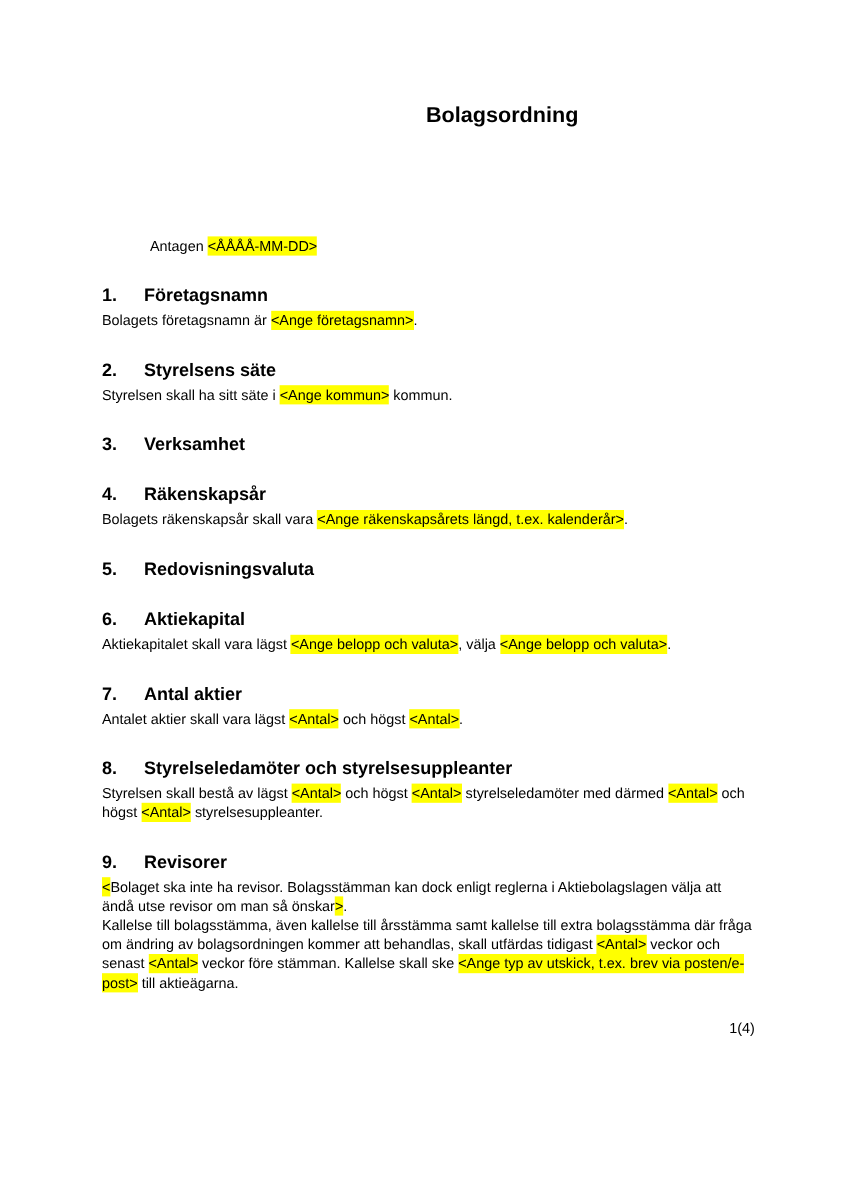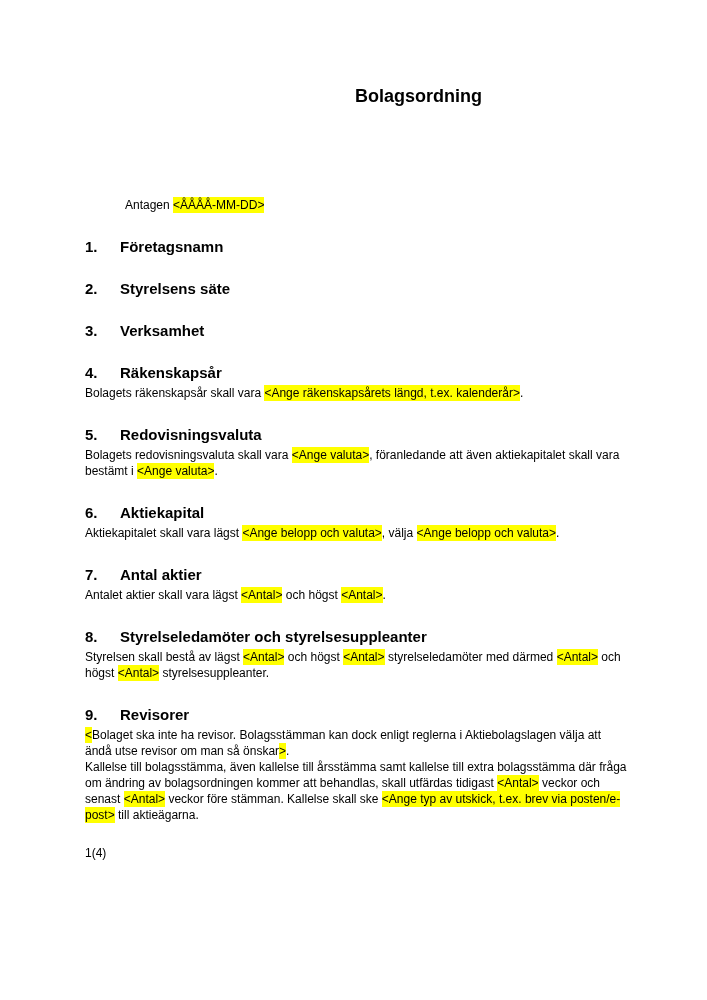--- a/index.html
+++ b/index.html
@@ -48,61 +48,62 @@
   }
   .hl {
     background: var(--hl-color, #ffff00);
     padding: 1px 0;
   }
   .page-number {
     margin-top: 22px;
     font-size: 12px;
     line-height: 16px;
     max-width: 545px;
-    text-align: left;
+    text-align: right;
   }
 </style>
 </head>
 <body style="color: rgb(0, 0, 0); background: rgb(255, 255, 255);">
 
 <div class="page">
   <h1 class="doc-title">Bolagsordning</h1>
   <p class="adopted-line"><span>Antagen </span><span class="hl">&lt;ÅÅÅÅ-MM-DD&gt;</span></p>
   <div id="sections">
       <div class="section">
         <h2 class="section-heading">
           <span class="section-number">1.</span>
           <span class="section-title">Företagsnamn</span>
         </h2>
+        <p class="section-body"><span>Bolagets företagsnamn är </span><span class="hl">&lt;Ange företagsnamn&gt;</span><span>.</span></p>
       </div>
       <div class="section">
         <h2 class="section-heading">
           <span class="section-number">2.</span>
           <span class="section-title">Styrelsens säte</span>
         </h2>
+        <p class="section-body"><span>Styrelsen skall ha sitt säte i </span><span class="hl">&lt;Ange kommun&gt;</span><span> kommun.</span></p>
       </div>
       <div class="section">
         <h2 class="section-heading">
           <span class="section-number">3.</span>
           <span class="section-title">Verksamhet</span>
         </h2>
       </div>
       <div class="section">
         <h2 class="section-heading">
           <span class="section-number">4.</span>
           <span class="section-title">Räkenskapsår</span>
         </h2>
         <p class="section-body"><span>Bolagets räkenskapsår skall vara </span><span class="hl">&lt;Ange räkenskapsårets längd, t.ex. kalenderår&gt;</span><span>.</span></p>
       </div>
       <div class="section">
         <h2 class="section-heading">
           <span class="section-number">5.</span>
           <span class="section-title">Redovisningsvaluta</span>
         </h2>
-        <p class="section-body"><span>Bolagets redovisningsvaluta skall vara </span><span class="hl">&lt;Ange valuta&gt;</span><span>, föranledande att även aktiekapitalet skall vara bestämt i </span><span class="hl">&lt;Ange valuta&gt;</span><span>.</span></p>
       </div>
       <div class="section">
         <h2 class="section-heading">
           <span class="section-number">6.</span>
           <span class="section-title">Aktiekapital</span>
         </h2>
         <p class="section-body"><span>Aktiekapitalet skall vara lägst </span><span class="hl">&lt;Ange belopp och valuta&gt;</span><span>, välja </span><span class="hl">&lt;Ange belopp och valuta&gt;</span><span>.</span></p>
       </div>
       <div class="section">
         <h2 class="section-heading">

